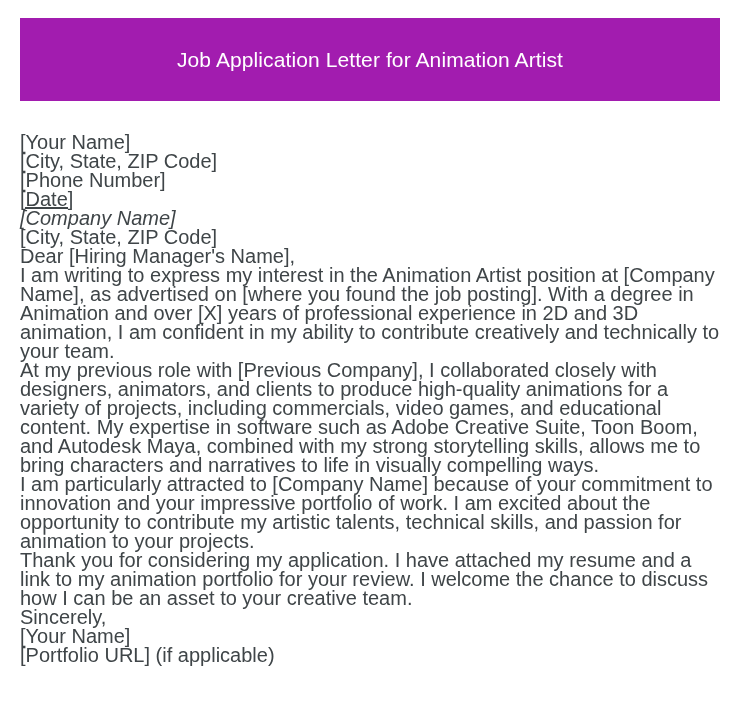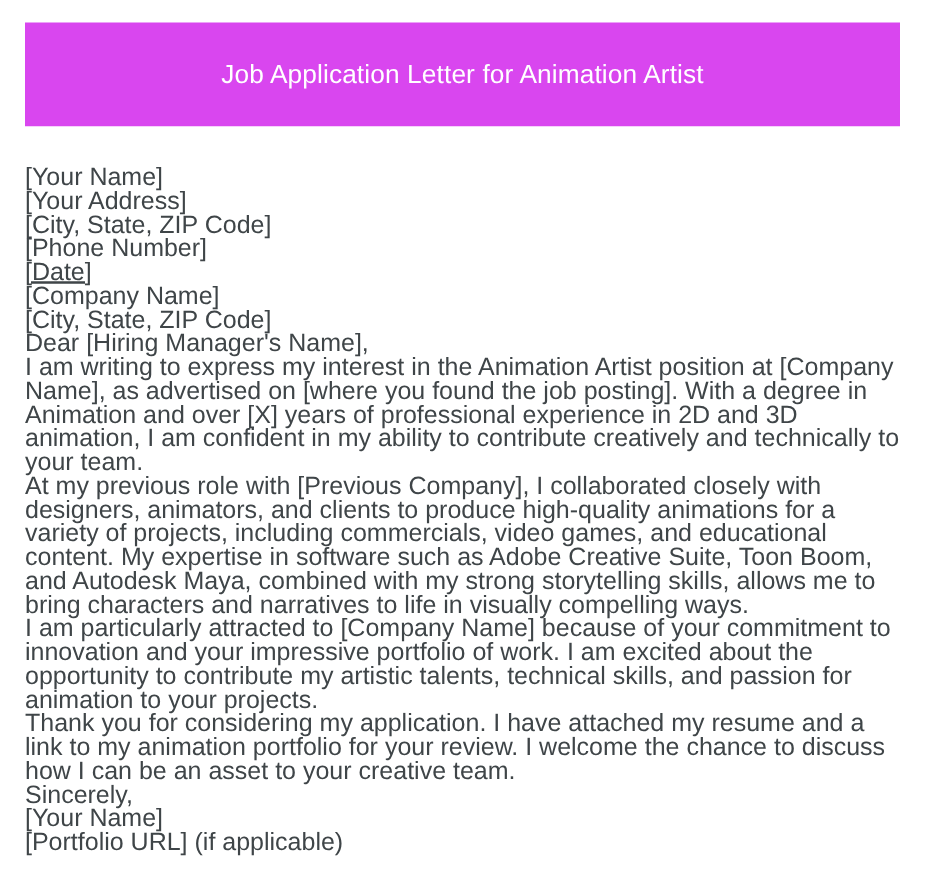--- a/index.html
+++ b/index.html
@@ -61,32 +61,31 @@
     line-height: 19px;
     word-wrap: break-word;
     overflow-wrap: break-word;
   }
 </style>
 </head>
 <body>
 
 <div class="page">
 
-  <div class="header-banner" style="background: #d946ef;">
+  <div class="header-banner" style="background: #a21caf;">
     <div class="header-title" style="color: rgb(255, 255, 255);">Job Application Letter for Animation Artist</div>
   </div>
 
   <div class="letter-body">
 
   <p class="letter-line" style="color: rgb(63, 69, 72);">[Your Name]</p>
-      <p class="letter-line" style="color: rgb(63, 69, 72);">[Your Address]</p>
       <p class="letter-line" style="color: rgb(63, 69, 72);">[City, State, ZIP Code]</p>
       <p class="letter-line" style="color: rgb(63, 69, 72);">[Phone Number]</p>
       <p class="letter-line" style="color: rgb(63, 69, 72); text-decoration: underline;">[Date]</p>
-      <p class="letter-line" style="color: rgb(63, 69, 72);">[Company Name]</p>
+      <p class="letter-line" style="color: rgb(63, 69, 72); font-style: italic;">[Company Name]</p>
       <p class="letter-line" style="color: rgb(63, 69, 72);">[City, State, ZIP Code]</p>
       <p class="letter-line" style="color: rgb(63, 69, 72);">Dear [Hiring Manager's Name],</p>
       <p class="letter-line" style="color: rgb(63, 69, 72);">I am writing to express my interest in the Animation Artist position at [Company Name], as advertised on [where you found the job posting]. With a degree in Animation and over [X] years of professional experience in 2D and 3D animation, I am confident in my ability to contribute creatively and technically to your team.</p>
       <p class="letter-line" style="color: rgb(63, 69, 72);">At my previous role with [Previous Company], I collaborated closely with designers, animators, and clients to produce high-quality animations for a variety of projects, including commercials, video games, and educational content. My expertise in software such as Adobe Creative Suite, Toon Boom, and Autodesk Maya, combined with my strong storytelling skills, allows me to bring characters and narratives to life in visually compelling ways.</p>
       <p class="letter-line" style="color: rgb(63, 69, 72);">I am particularly attracted to [Company Name] because of your commitment to innovation and your impressive portfolio of work. I am excited about the opportunity to contribute my artistic talents, technical skills, and passion for animation to your projects.</p>
       <p class="letter-line" style="color: rgb(63, 69, 72);">Thank you for considering my application. I have attached my resume and a link to my animation portfolio for your review. I welcome the chance to discuss how I can be an asset to your creative team.</p>
       <p class="letter-line" style="color: rgb(63, 69, 72);">Sincerely,</p>
       <p class="letter-line" style="color: rgb(63, 69, 72);">[Your Name]</p>
       <p class="letter-line" style="color: rgb(63, 69, 72);">[Portfolio URL] (if applicable)</p>
     </div>

